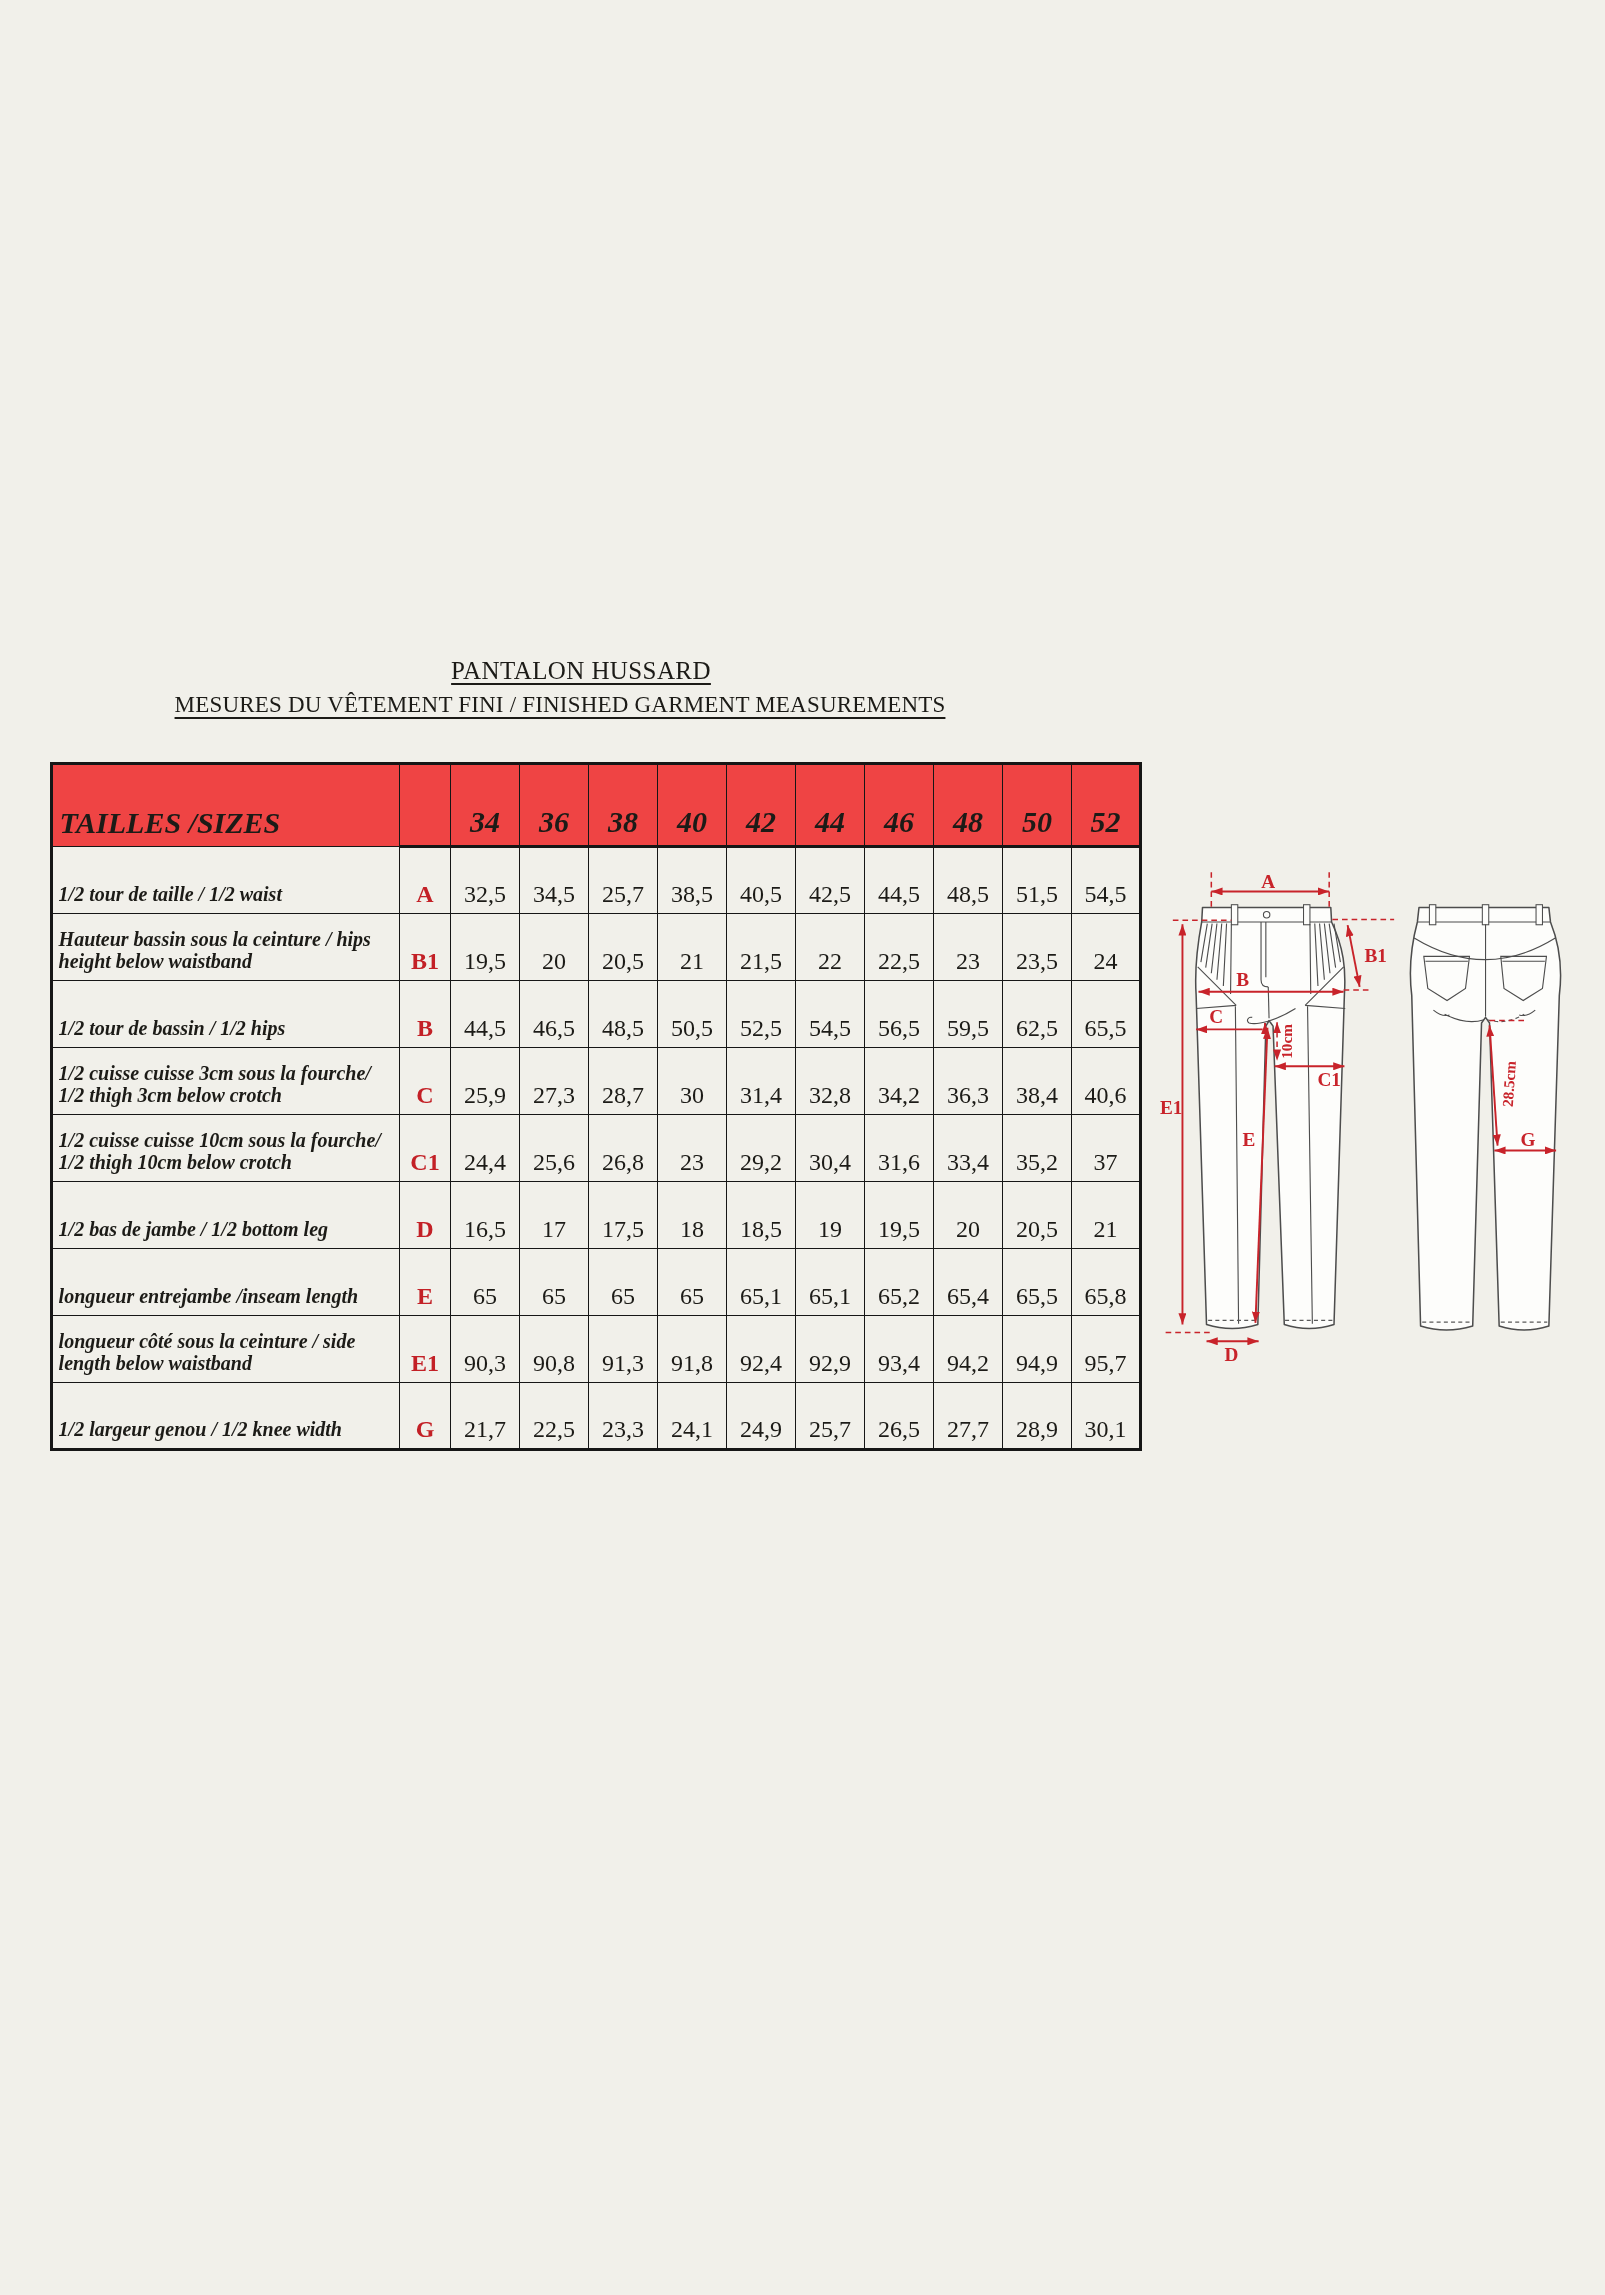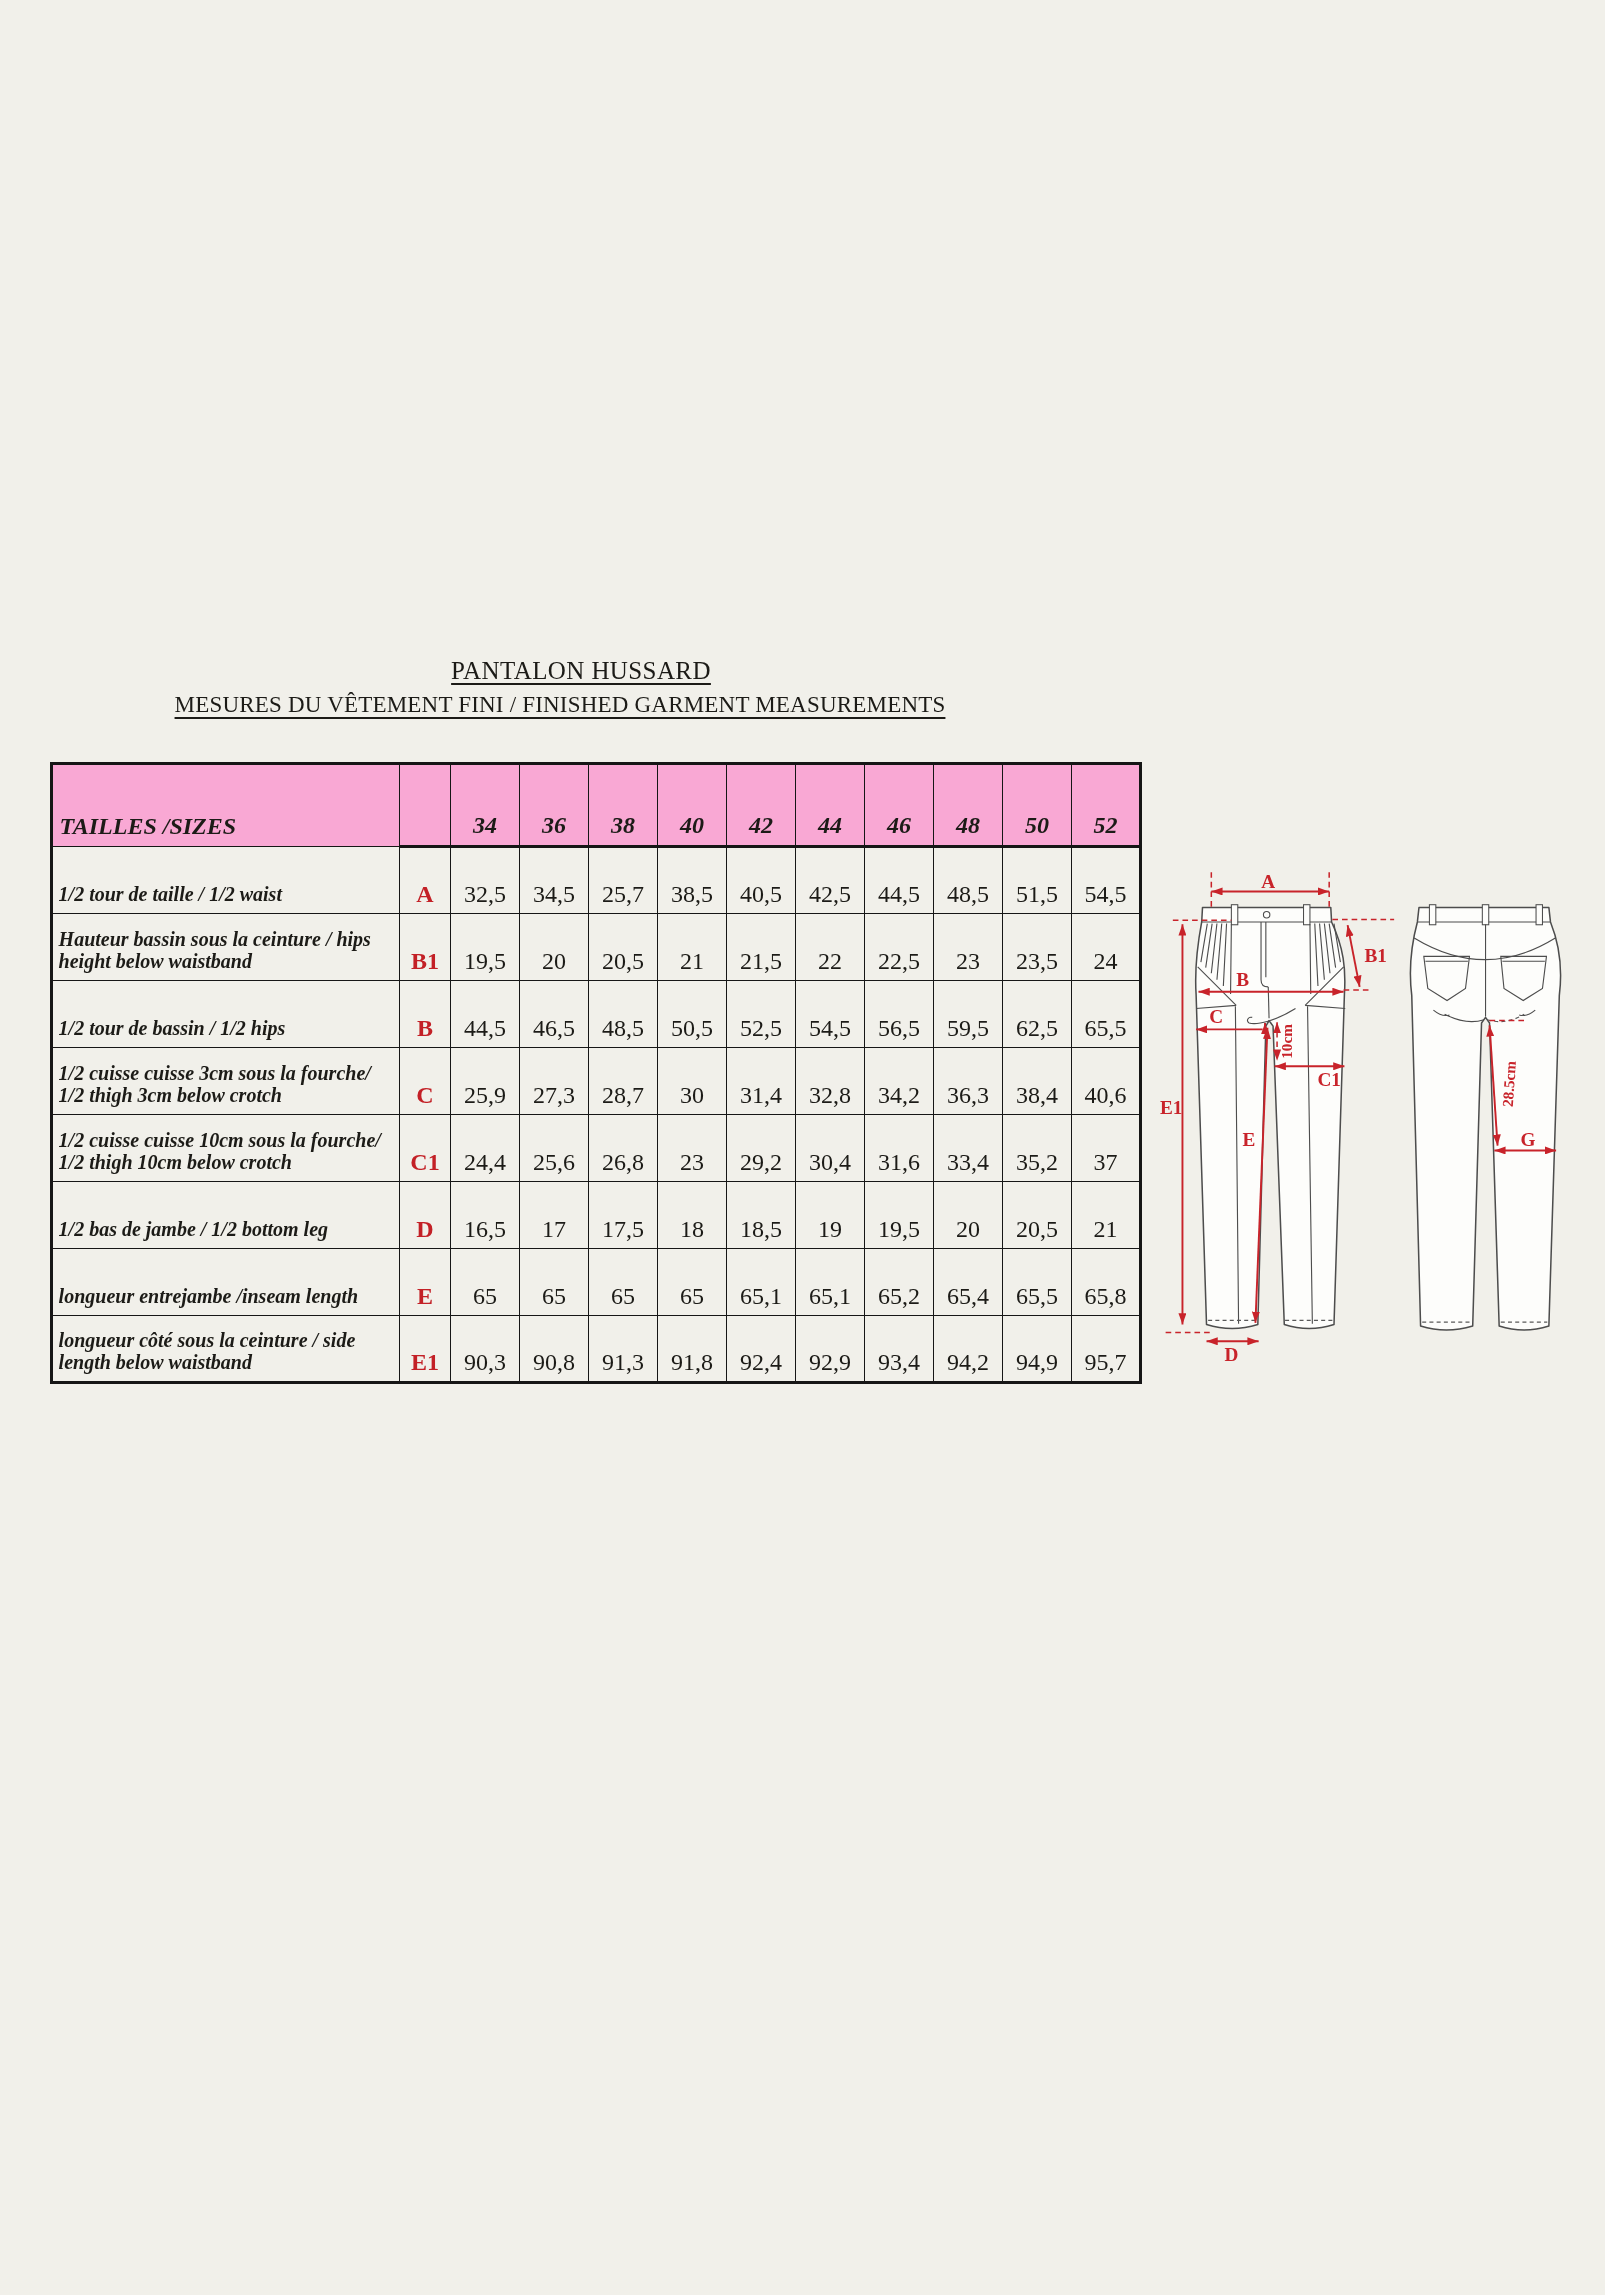--- a/index.html
+++ b/index.html
@@ -21,22 +21,22 @@
     text-align:center;font-size:23px;letter-spacing:0.2px;
     text-decoration:underline;text-underline-offset:4.8px;text-decoration-thickness:1.6px;
   }
   table.meas{
     position:absolute;left:50px;top:762px;
     width:1088px;border-collapse:collapse;table-layout:fixed;
     border:3.2px solid #161616;
   }
   table.meas th, table.meas td{border:1.6px solid #161616;overflow:hidden;}
   thead th{
-    background:#f9a8d4;height:74px;vertical-align:bottom;
-    padding:0 0 6.4px 0;font-size:24px;
+    background:#ef4444;height:74px;vertical-align:bottom;
+    padding:0 0 6.4px 0;font-size:30px;
   }
   thead th.hlabel{text-align:left;font-style:italic;padding-left:6.4px;font-weight:bold;}
   thead th.hsize{text-align:center;font-weight:bold;border-bottom:3.2px solid #161616;font-style:italic;}
   thead th{border-bottom:3.2px solid #161616;}
   tbody tr{height:67px;}
   td.label{
     font-style:italic;font-weight:bold;font-size:20px;line-height:1.14;
     text-align:left;vertical-align:bottom;padding:2.4px 3.2px 7.2px 5.6px;
   }
   td.code{
@@ -200,20 +200,34 @@
           <td class="value">90,3</td>
           <td class="value">90,8</td>
           <td class="value">91,3</td>
           <td class="value">91,8</td>
           <td class="value">92,4</td>
           <td class="value">92,9</td>
           <td class="value">93,4</td>
           <td class="value">94,2</td>
           <td class="value">94,9</td>
           <td class="value">95,7</td>
+        </tr>
+        <tr>
+          <td class="label">1/2 largeur genou  / 1/2 knee width</td>
+          <td class="code">G</td>
+          <td class="value">21,7</td>
+          <td class="value">22,5</td>
+          <td class="value">23,3</td>
+          <td class="value">24,1</td>
+          <td class="value">24,9</td>
+          <td class="value">25,7</td>
+          <td class="value">26,5</td>
+          <td class="value">27,7</td>
+          <td class="value">28,9</td>
+          <td class="value">30,1</td>
         </tr>
       </tbody>
   </table>
 
   <svg class="drawings" viewBox="1440 1080 560 640" xmlns="http://www.w3.org/2000/svg">
     <defs>
       <marker id="arr" viewBox="0 0 14 10" markerWidth="14" markerHeight="10" refX="14" refY="5" orient="auto-start-reverse" markerUnits="userSpaceOnUse">
         <path d="M0,0 L14,5 L0,10 Z" fill="#c8232a"></path>
       </marker>
     </defs>

